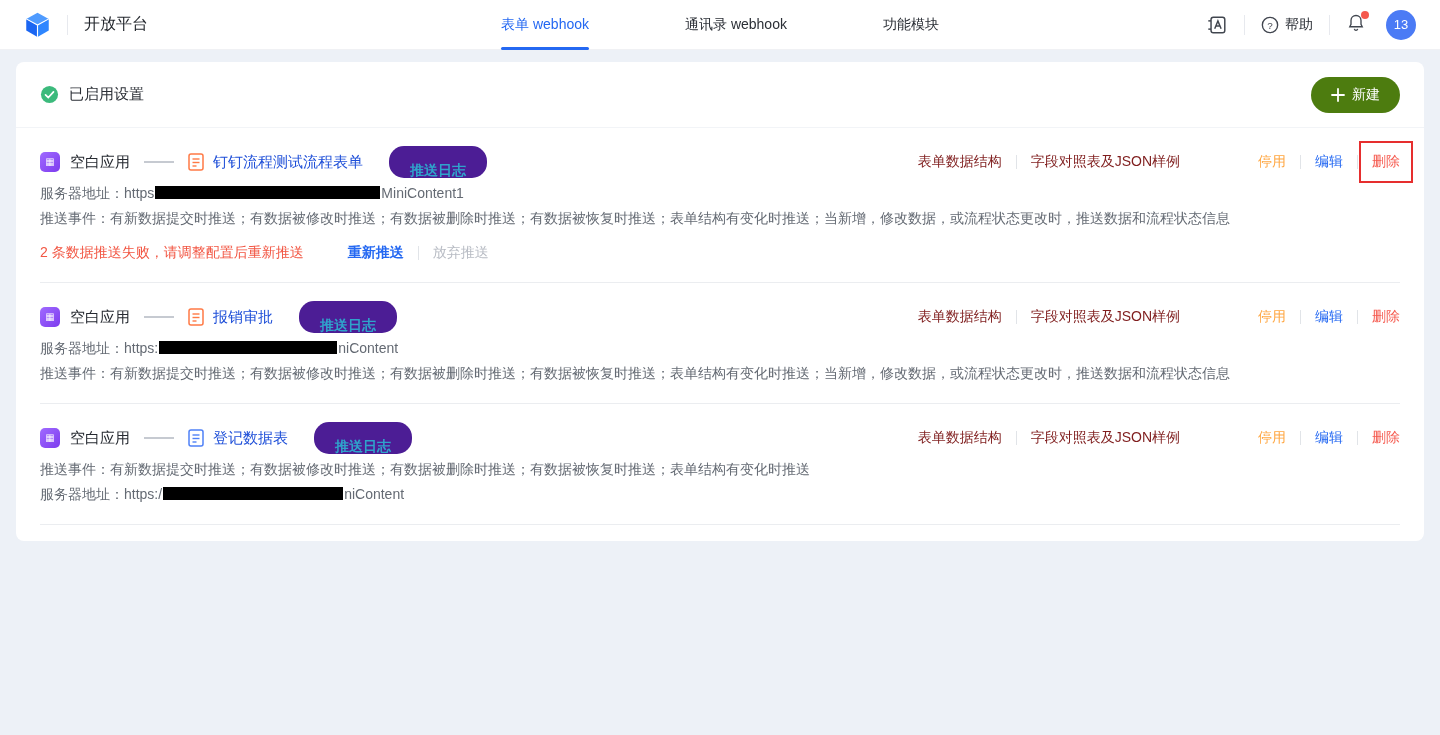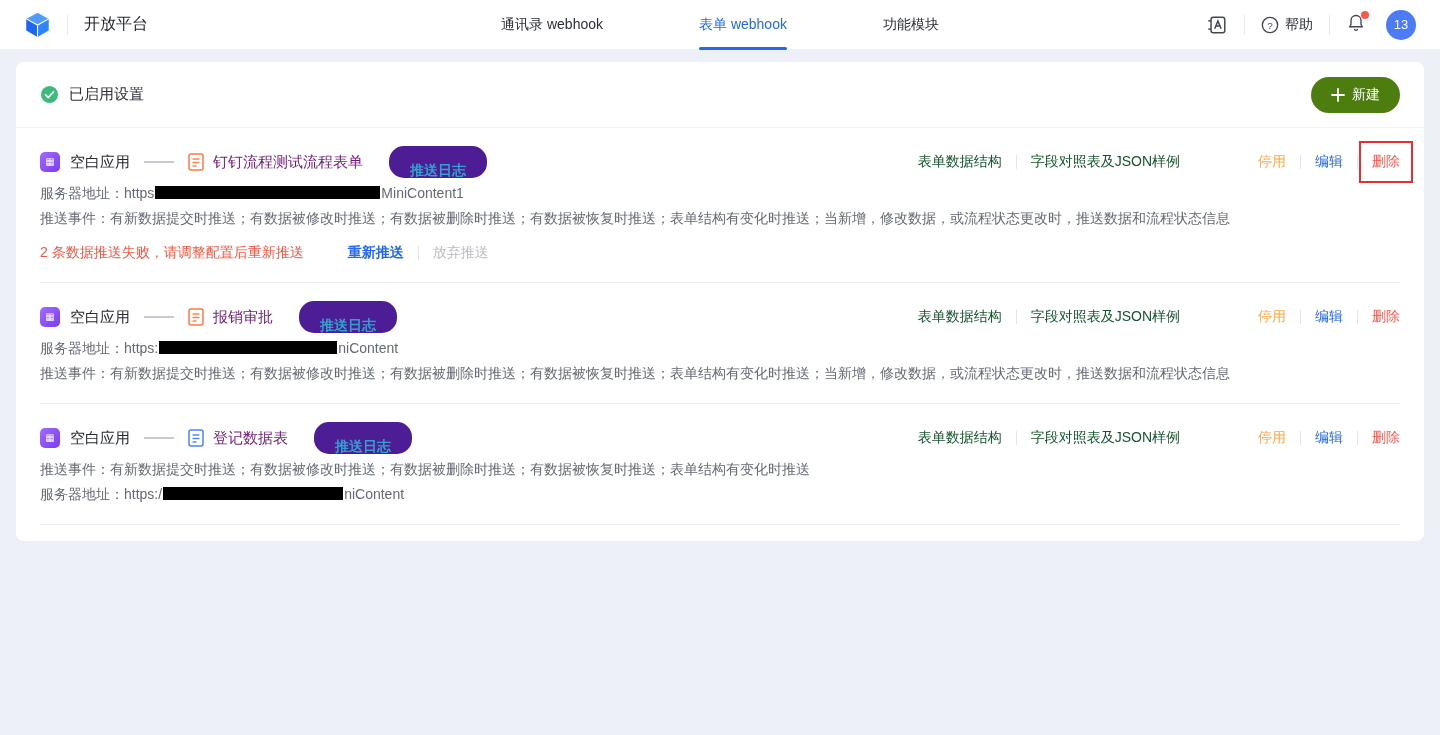--- a/index.html
+++ b/index.html
@@ -63,28 +63,28 @@
   .item-title-row { display:flex; align-items:center; height:32px; }
   .app-icon {
     width:20px; height:20px; border-radius:5px;
     background:linear-gradient(135deg,#a06bff 0%,#7d3bee 100%);
     display:flex; align-items:center; justify-content:center; flex:0 0 auto;
   }
   .app-glyph { color:#fff; font-size:10px; line-height:1; }
   .app-name { font-size:15px; color:#262a31; margin-left:10px; white-space:nowrap; }
   .connector { width:30px; height:2px; background:#c6cad1; margin:0 14px; flex:0 0 auto; }
   .doc-svg { flex:0 0 auto; margin-right:9px; }
-  .form-name { font-size:15px; color:#701a75; white-space:nowrap; }
+  .form-name { font-size:15px; color:#1d4ed8; white-space:nowrap; }
   .log-btn {
     margin-left:26px; height:30px; border:none; border-radius:15px;
     background:#4c1d95; color:#2fa3cb; font-weight:bold; font-size:14px;
     padding:16px 21px; cursor:pointer; font-family:inherit; flex:0 0 auto;
   }
   .title-spacer { flex:1 1 auto; }
-  .link { font-size:14px; color:#14532d; cursor:pointer; text-decoration:none; white-space:nowrap; }
+  .link { font-size:14px; color:#7f1d1d; cursor:pointer; text-decoration:none; white-space:nowrap; }
   .v-div { width:1px; height:14px; background:#e1e4e8; margin:0 14px; flex:0 0 auto; }
   .actions { display:flex; align-items:center; margin-left:78px; }
   .act { font-size:14px; cursor:pointer; text-decoration:none; white-space:nowrap; }
   .act.warn { color:#ffa640; }
   .act.primary { color:#2468f2; }
   .act.danger { color:#f5594e; }
   .del-wrap { position:relative; display:inline-flex; }
   .del-wrap.highlighted::after {
     content:""; position:absolute; left:-13px; right:-13px; top:-12px; bottom:-12px;
     border:2px solid #e62e2e; pointer-events:none;
@@ -109,22 +109,22 @@
       <polygon points="2,7 12,12.5 12,23 2,17.3" fill="#1b66f2"></polygon>
       <polygon points="22,7 12,12.5 12,23 22,17.3" fill="#2e86ff"></polygon>
       <polyline points="2,7 12,12.5 22,7" fill="none" stroke="#fff" stroke-width="1"></polyline>
       <line x1="12" y1="12.5" x2="12" y2="23" stroke="#fff" stroke-width="1"></line>
     </svg>
     <div class="nav-vdiv"></div>
     <div class="nav-title">开放平台</div>
   </div>
 
   <nav class="tabs">
+    <div class="tab active">表单 webhook</div>
     <div class="tab">通讯录 webhook</div>
-    <div class="tab active">表单 webhook</div>
     <div class="tab">功能模块</div>
   </nav>
 
   <div class="nav-right">
     <span class="icon-btn">
       <svg width="22" height="22" viewBox="0 0 24 24" fill="none" stroke="#41464f" stroke-width="1.6">
         <rect x="5.5" y="3.5" width="15" height="17" rx="2.5"></rect>
         <line x1="2.5" y1="7.5" x2="5.5" y2="7.5"></line>
         <line x1="2.5" y1="16.5" x2="5.5" y2="16.5"></line>
         <path d="M9.5 16 L13 7.5 L16.5 16 M10.8 13.2 H15.2"></path>

